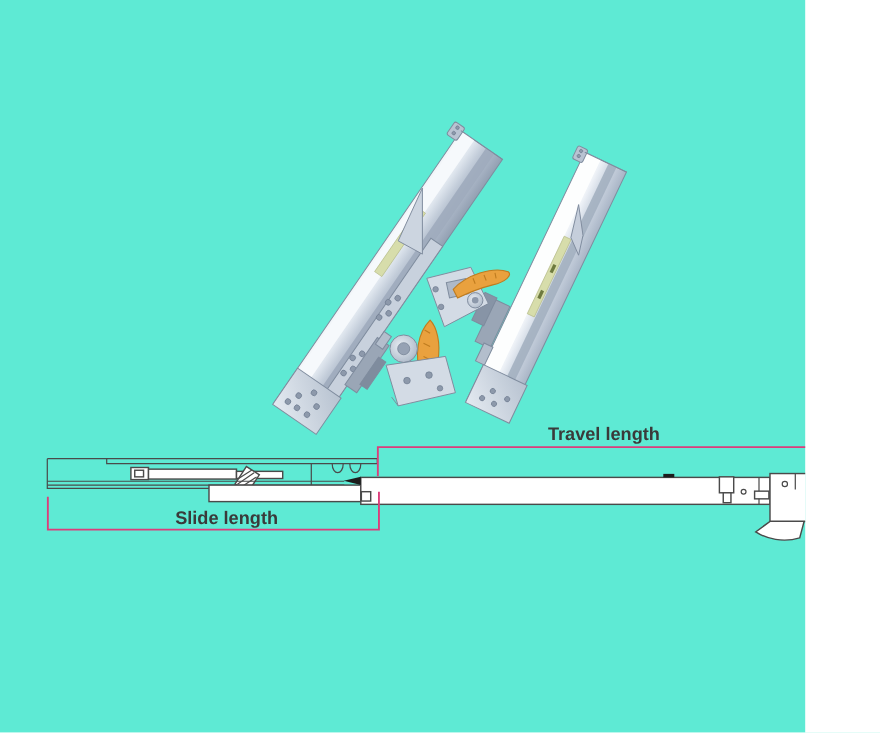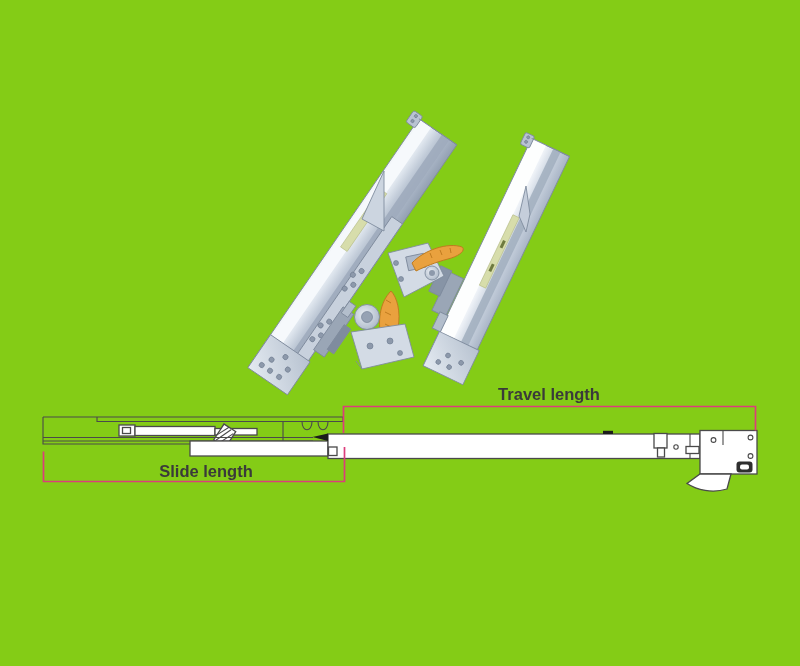--- a/index.html
+++ b/index.html
@@ -1,17 +1,17 @@
 <!DOCTYPE html>
 <html style="--dimension-pink: #dc3d7b; --drawing-line: #4a4a4a; --label-text: #3a3a3a; --lever-orange: #e9a13e; --lever-orange-dark: #bf7c1f; --steel-light: #eff3f7; --steel-mid: #bac4d1; --steel-dark: #8d99ab; --tape-green: #d7ddab;"><head>
 <meta charset="utf-8">
 <style>
   html,body{margin:0;padding:0;background:#fff;}
   .stage{
-    width:800px;height:666px;position:relative;background:#84cc16;overflow:hidden;
+    width:732px;height:666px;position:relative;background:#5eead4;overflow:hidden;
     font-family:"Liberation Sans",sans-serif;
   }
   .stage svg{position:absolute;left:0;top:0;}
   .outline{stroke:var(--drawing-line,#4a4a4a);stroke-width:1.3;fill:#ffffff;}
   .outline-thin{stroke:var(--drawing-line,#4a4a4a);stroke-width:1.1;fill:none;}
   .solid{fill:#1c1c1c;stroke:none;}
   .dim{stroke:var(--dimension-pink,#dc3d7b);stroke-width:1.7;fill:none;}
   .dim-label{
     fill:var(--label-text,#3a3a3a);font-size:16.5px;font-weight:600;
     font-family:"Liberation Sans",sans-serif;

